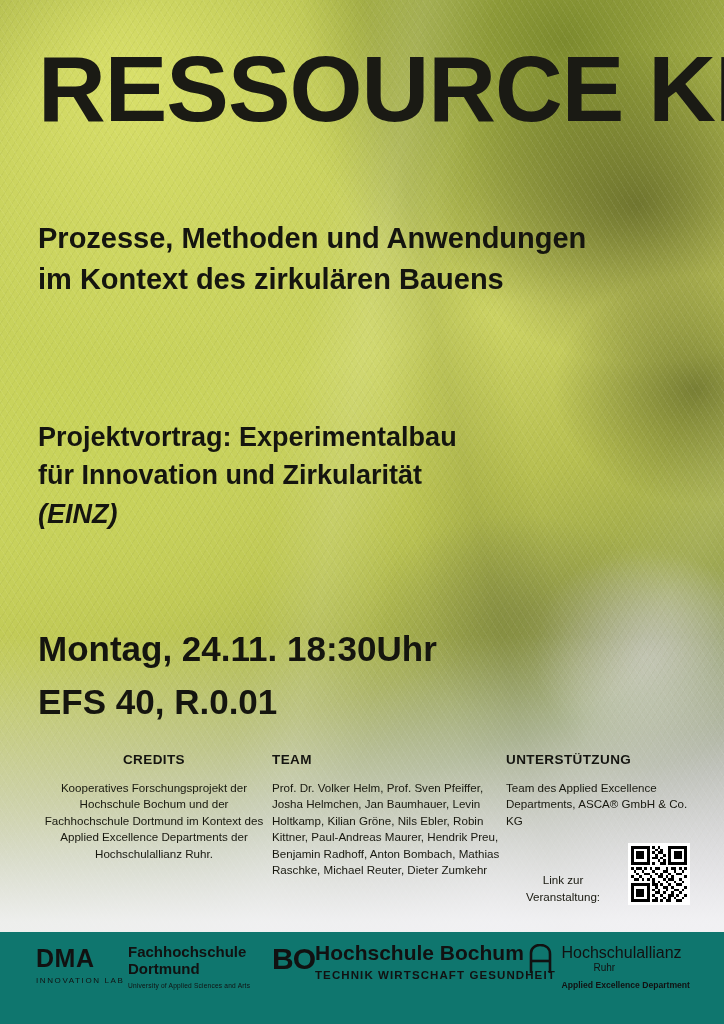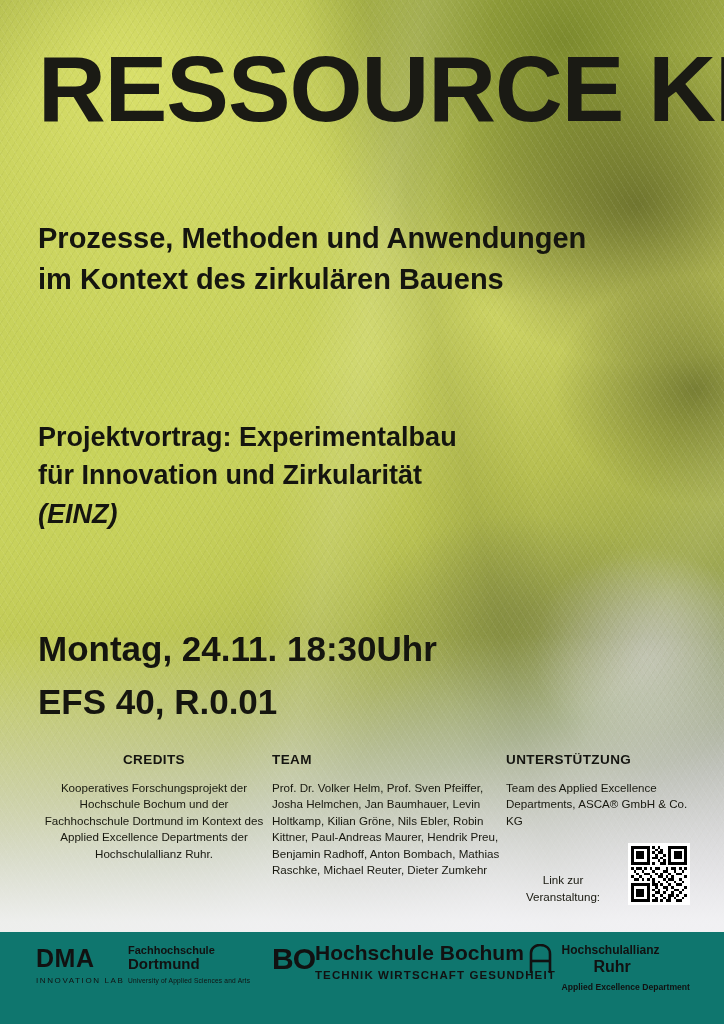--- a/index.html
+++ b/index.html
@@ -152,39 +152,39 @@
     align-items: center;
     z-index: 6;
   }
   .logo { position: absolute; color: #111; }
 
   .logo-dma { left: 36px; top: 14px; }
   .logo-dma .dma-main { font-size: 25px; font-weight: 800; letter-spacing: 0.5px; line-height: 1; }
   .logo-dma .dma-sub { font-size: 8px; letter-spacing: 1.6px; margin-top: 5px; text-align: center; }
 
   .logo-fhd { left: 128px; top: 12px; }
-  .logo-fhd .fhd-1 { font-size: 11px; font-weight: 700; line-height: 1.12; }
+  .logo-fhd .fhd-1 { font-size: 15px; font-weight: 700; line-height: 1.12; }
   .logo-fhd .fhd-2 { font-size: 15px; font-weight: 700; line-height: 1.12; }
   .logo-fhd .fhd-3 { font-size: 6.6px; margin-top: 4px; letter-spacing: 0.2px; }
 
   .logo-hsbo { left: 272px; top: 10px; display: flex; align-items: flex-start; gap: 0; }
   .logo-hsbo .bo {
     font-size: 30px; font-weight: 800; letter-spacing: -1px; line-height: 1;
     margin-top: 2px;
   }
   .logo-hsbo .hsbo-1 { font-size: 21px; font-weight: 700; line-height: 1.05; }
   .logo-hsbo .hsbo-2 { font-size: 11.5px; font-weight: 700; letter-spacing: 1.1px; margin-top: 5px; }
 
   .logo-hsa { right: 34px; top: 12px; display: flex; align-items: flex-start; gap: 8px; }
   .logo-hsa .mark {
     width: 26px; height: 30px;
     position: relative;
   }
-  .logo-hsa .hsa-1 { font-size: 12px; font-weight: 700; line-height: 1.15; }
-  .logo-hsa .hsa-2 { font-size: 16px; font-weight: 700; line-height: 1.15; padding-left: 32px; }
+  .logo-hsa .hsa-1 { font-size: 16px; font-weight: 400; line-height: 1.15; }
+  .logo-hsa .hsa-2 { font-size: 10px; font-weight: 400; line-height: 1.15; padding-left: 32px; }
   .logo-hsa .hsa-3 { font-size: 8.6px; font-weight: 700; margin-top: 6px; }
 </style>
 </head>
 <body>
 
 <div id="poster">
 
   <div class="bg-layer bg-base"></div>
   <div class="bg-layer bg-photo-right"></div>
   <div class="bg-layer bg-mesh"></div>

